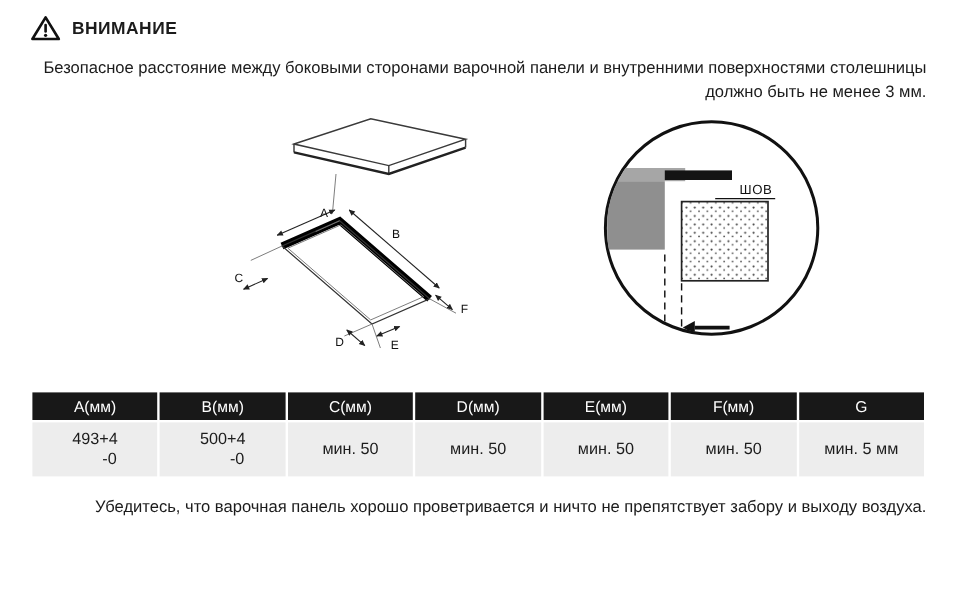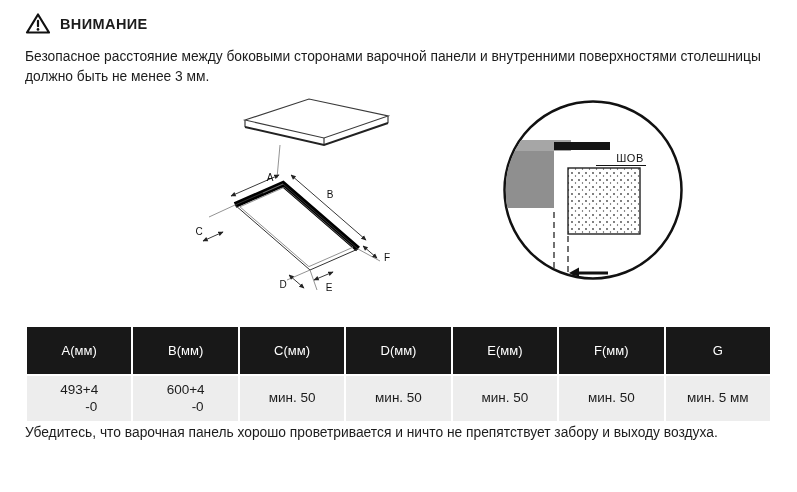--- a/index.html
+++ b/index.html
@@ -4,37 +4,37 @@
 <style>
   * { box-sizing: border-box; }
   html, body { margin: 0; padding: 0; background: #fff; }
   .page {
     width: 797px; height: 492px; background: #fff;
     font-family: "Liberation Sans", "DejaVu Sans", sans-serif;
     color: #1c1c1c; padding: 10px 25px 0 25px; overflow: hidden; border-radius: 15px;
   }
   .warn-head { display: flex; align-items: center; gap: 9px; margin: 2px 0 12px 0; }
   .warn-title { font-size: 14.5px; font-weight: bold; margin: 0; letter-spacing: .4px; }
-  .para { font-size: 13.8px; line-height: 1.42; margin: 0 0 8px 0; max-width: 748px; }
+  .para { font-size: 13.8px; line-height: 1.42; margin: 0 0 8px 0; max-width: 748px; text-align: right; }
   .diagrams { display: flex; align-items: flex-start; margin-top: 4px; }
   .diag-left { margin-left: 158px; }
   .diag-right { margin-left: 80px; }
   .diag-left text, .diag-right text { font-family: "Liberation Sans", "DejaVu Sans", sans-serif; }
   table.dims { width: 100%; border-collapse: separate; border-spacing: 2px; table-layout: fixed; margin-top: 6px; }
   .dims th {
     background: #181818; color: #fff; font-weight: normal;
-    font-size: 13px; padding: 16px 2px; text-align: center;
+    font-size: 13px; padding: 4px 2px; text-align: center;
   }
   .dims td {
     background: #ededed; font-size: 13.5px; text-align: center;
     padding: 5px 2px; height: 45px; vertical-align: middle;
   }
   .cell-line { line-height: 1.25; }
   .tol { transform: translateX(12px); }
-  .footer { }
+  .footer { margin-top: 14px; }
 </style>
 </head>
 <body>
 
 <div class="page">
 
   <header class="warn-head">
     <svg width="26" height="23" viewBox="0 0 26 23">
       <path d="M13 2.5 L24 20.5 H2 Z" fill="none" stroke="#111" stroke-width="2.2" stroke-linejoin="round"></path>
       <line x1="13" y1="8.8" x2="13" y2="14.2" stroke="#111" stroke-width="2.2" stroke-linecap="round"></line>
@@ -148,21 +148,21 @@
         <th>G</th>
       </tr>
     </thead>
     <tbody>
       <tr>
         <td>
           <div class="cell-line">493+4</div>
           <div class="cell-line tol">-0</div>
         </td>
         <td>
-          <div class="cell-line">600+4</div>
+          <div class="cell-line">500+4</div>
           <div class="cell-line tol">-0</div>
         </td>
         <td>
           <div class="cell-line">мин. 50</div>
         </td>
         <td>
           <div class="cell-line">мин. 50</div>
         </td>
         <td>
           <div class="cell-line">мин. 50</div>

